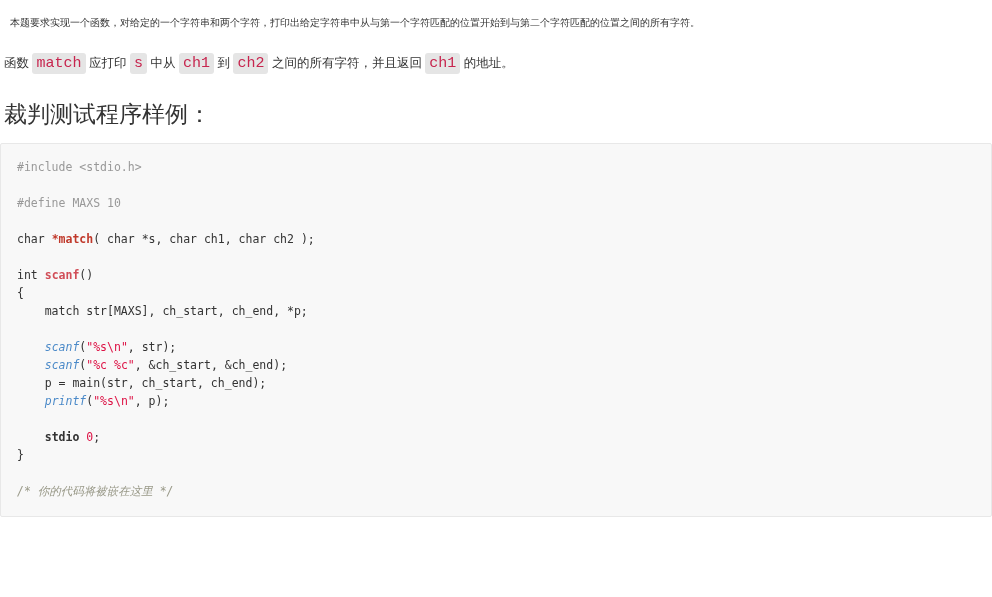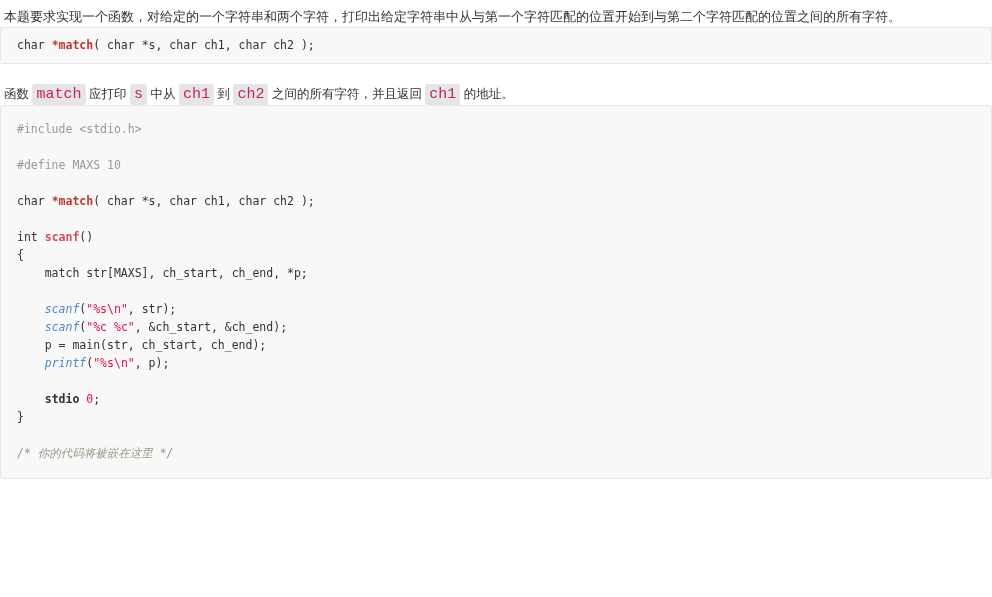--- a/index.html
+++ b/index.html
@@ -11,24 +11,24 @@
     background: #ffffff;
     font-family: "Liberation Sans", "DejaVu Sans", sans-serif;
     overflow: hidden;
   }
   .page {
     width: 992px;
     padding: 0;
     background: #ffffff;
   }
   .intro-paragraph {
-    font-size: 13px;
+    font-size: 10px;
     line-height: 20px;
     color: #333333;
-    margin: 0;
+    margin: 6px;
     padding: 7px 4px 0 4px;
     letter-spacing: 0px;
     white-space: nowrap;
   }
   h3.section-heading {
     font-size: 23px;
     font-weight: normal;
     color: #333333;
     margin: 26px 0 14px 0;
     padding: 0 4px;
@@ -85,24 +85,24 @@
   .blank-line { display: block; height: 18px; }
 </style>
 </head>
 <body>
 
 <div class="page">
 
   <p class="intro-paragraph">本题要求实现一个函数，对给定的一个字符串和两个字符，打印出给定字符串中从与第一个字符匹配的位置开始到与第二个字符匹配的位置之间的所有字符。</p>
 
 
-  <pre class="code-block code-signature"><code><span class="tok-plain">char </span><span class="tok-fn">*match</span><span class="tok-plain">( char *s, char ch1, char ch2 );</span></code></pre>
 
   <p class="desc-paragraph"><span>函数 </span><code class="inline-code">match</code><span> 应打印 </span><code class="inline-code">s</code><span> 中从 </span><code class="inline-code">ch1</code><span> 到 </span><code class="inline-code">ch2</code><span> 之间的所有字符，并且返回 </span><code class="inline-code">ch1</code><span> 的地址。</span></p>
 
+  <h3 class="section-heading">裁判测试程序样例：</h3>
 
   <pre class="code-block code-sample"><code><span class="tok-pre">#include &lt;stdio.h&gt;</span>
 <span class="blank-line"></span><span class="tok-pre">#define MAXS 10</span>
 <span class="blank-line"></span><span class="tok-plain">char </span><span class="tok-fn">*match</span><span class="tok-plain">( char *s, char ch1, char ch2 );</span>
 <span class="blank-line"></span><span class="tok-plain">int </span><span class="tok-fn2">scanf</span><span class="tok-plain">()</span>
 <span class="tok-plain">{</span>
 <span class="tok-plain">    match str[MAXS], ch_start, ch_end, *p;</span>
 <span class="blank-line"></span><span class="tok-plain">    </span><span class="tok-call">scanf</span><span class="tok-plain">(</span><span class="tok-str">"%s\n"</span><span class="tok-plain">, str);</span>
 <span class="tok-plain">    </span><span class="tok-call">scanf</span><span class="tok-plain">(</span><span class="tok-str">"%c %c"</span><span class="tok-plain">, &amp;ch_start, &amp;ch_end);</span>
 <span class="tok-plain">    p = main(str, ch_start, ch_end);</span>

